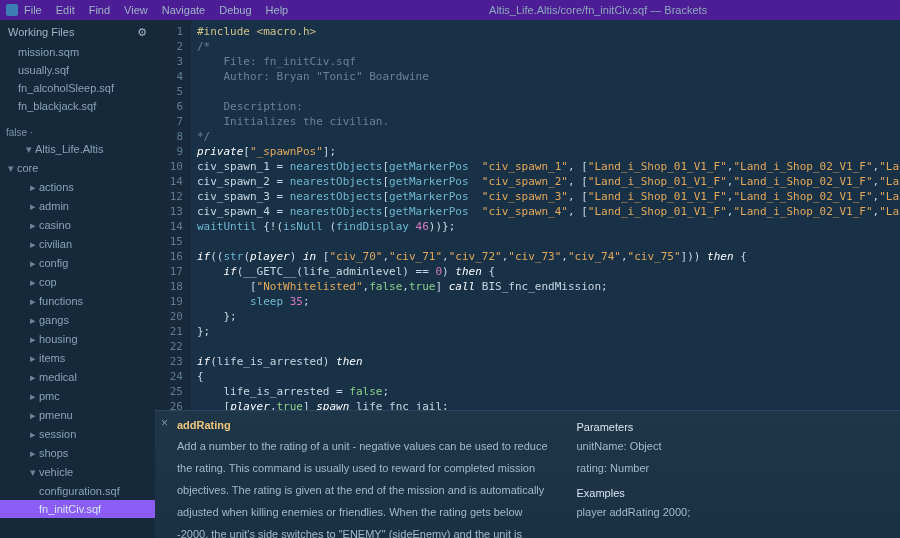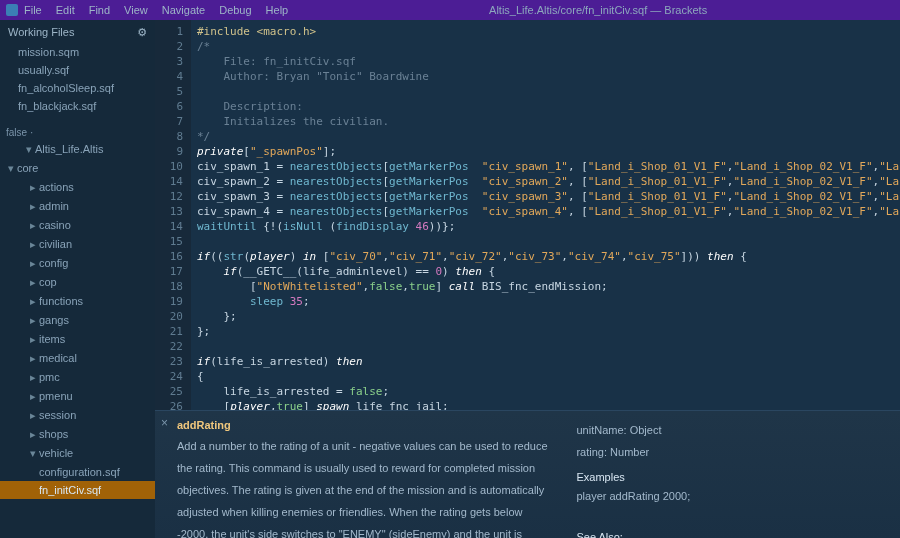--- a/index.html
+++ b/index.html
@@ -72,21 +72,21 @@
 .src-hdr {
   padding: 6px 8px 2px 6px;
   color: #7a94aa;
   font-size: 10px;
 }
 .tree-item { padding-left: 26px; }
 .tree-item.d0 { }
 .tree-item.d1 { padding-left: 8px; }
 .tree-item.d2 { padding-left: 30px; }
 .tree-item.sel {
-  background: #a16207;
+  background: #8b5cf6;
   color: #d8e8f4;
 }
 .tree .chev { display:inline-block; width:9px; color:#6a8698; }
 .editor {
   flex: 1;
   display: flex;
   flex-direction: column;
   overflow: hidden;
   background: #183147;
 }
@@ -178,20 +178,21 @@
         <div class="tree-item d0"><span class="chev">▾</span><span>Altis_Life.Altis</span></div>
         <div class="tree-item d1"><span class="chev">▾</span><span>core</span></div>
         <div class="tree-item d2"><span class="chev">▸</span><span>actions</span></div>
         <div class="tree-item d2"><span class="chev">▸</span><span>admin</span></div>
         <div class="tree-item d2"><span class="chev">▸</span><span>casino</span></div>
         <div class="tree-item d2"><span class="chev">▸</span><span>civilian</span></div>
         <div class="tree-item d2"><span class="chev">▸</span><span>config</span></div>
         <div class="tree-item d2"><span class="chev">▸</span><span>cop</span></div>
         <div class="tree-item d2"><span class="chev">▸</span><span>functions</span></div>
         <div class="tree-item d2"><span class="chev">▸</span><span>gangs</span></div>
+        <div class="tree-item d2"><span class="chev">▸</span><span>housing</span></div>
         <div class="tree-item d2"><span class="chev">▸</span><span>items</span></div>
         <div class="tree-item d2"><span class="chev">▸</span><span>medical</span></div>
         <div class="tree-item d2"><span class="chev">▸</span><span>pmc</span></div>
         <div class="tree-item d2"><span class="chev">▸</span><span>pmenu</span></div>
         <div class="tree-item d2"><span class="chev">▸</span><span>session</span></div>
         <div class="tree-item d2"><span class="chev">▸</span><span>shops</span></div>
         <div class="tree-item d2"><span class="chev">▾</span><span>vehicle</span></div>
         <div class="tree-item d2"><span class="chev"></span><span>configuration.sqf</span></div>
         <div class="tree-item d2 sel"><span class="chev"></span><span>fn_initCiv.sqf</span></div>
         <div class="tree-item d2"><span class="chev"></span></div>
@@ -233,20 +234,21 @@
 
     <div class="hint-panel">
       <div class="hint-close">×</div>
       <div class="hint-left">
         <div class="hint-title">addRating</div>
         <div class="hint-body">Add a number to the rating of a unit - negative values can be used to reduce the rating. This command is usually used to reward for completed mission objectives. The rating is given at the end of the mission and is automatically adjusted when killing enemies or friendlies. When the rating gets below -2000, the unit's side switches to "ENEMY" (sideEnemy) and the unit is attacked by everyone.(see Rating Values)</div>
         <div class="hint-sec" style="margin-top:6px">Syntax:</div>
 
       </div>
       <div class="hint-right">
+        <div class="hint-sec">Parameters</div>
         <div class="hint-body">unitName: Object</div>
         <div class="hint-body">rating: Number</div>
         <div class="hint-sec" style="margin-top:8px">Examples</div>
         <div class="hint-body">player addRating 2000;</div>
         <div class="hint-sec" style="margin-top:24px">See Also:</div>
         <div class="hint-body hint-link">Rating Values rating rank setUnitRank sideEnemy</div>
       </div>
     </div>
   </div>
 </div>

